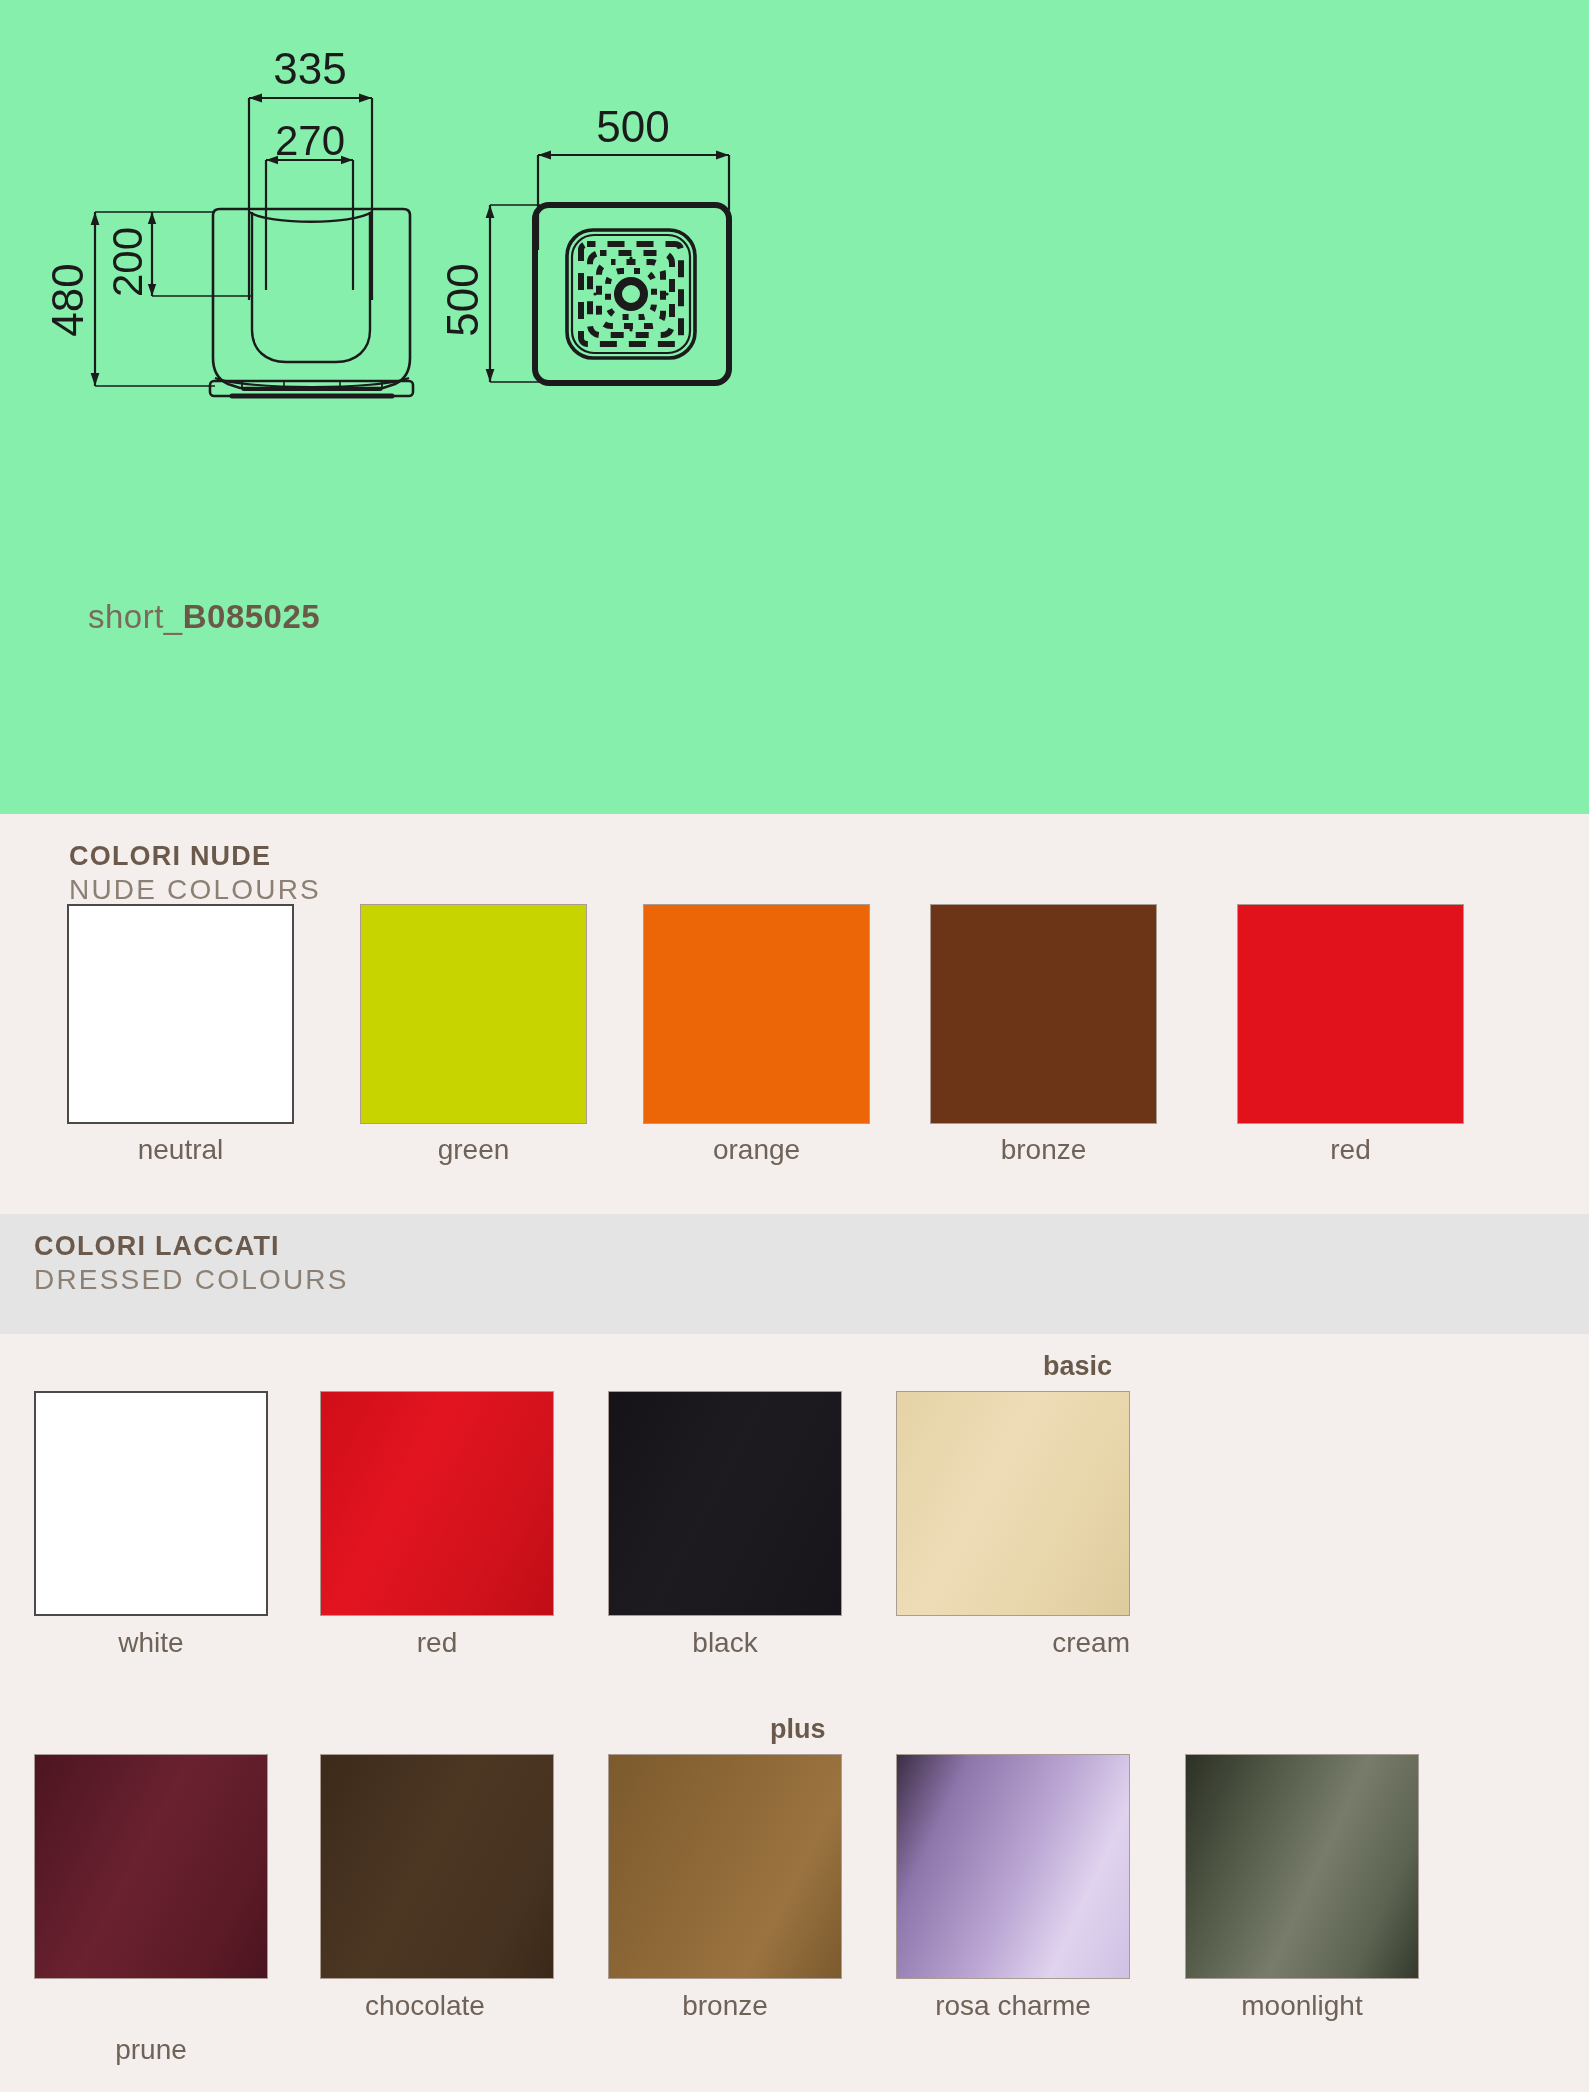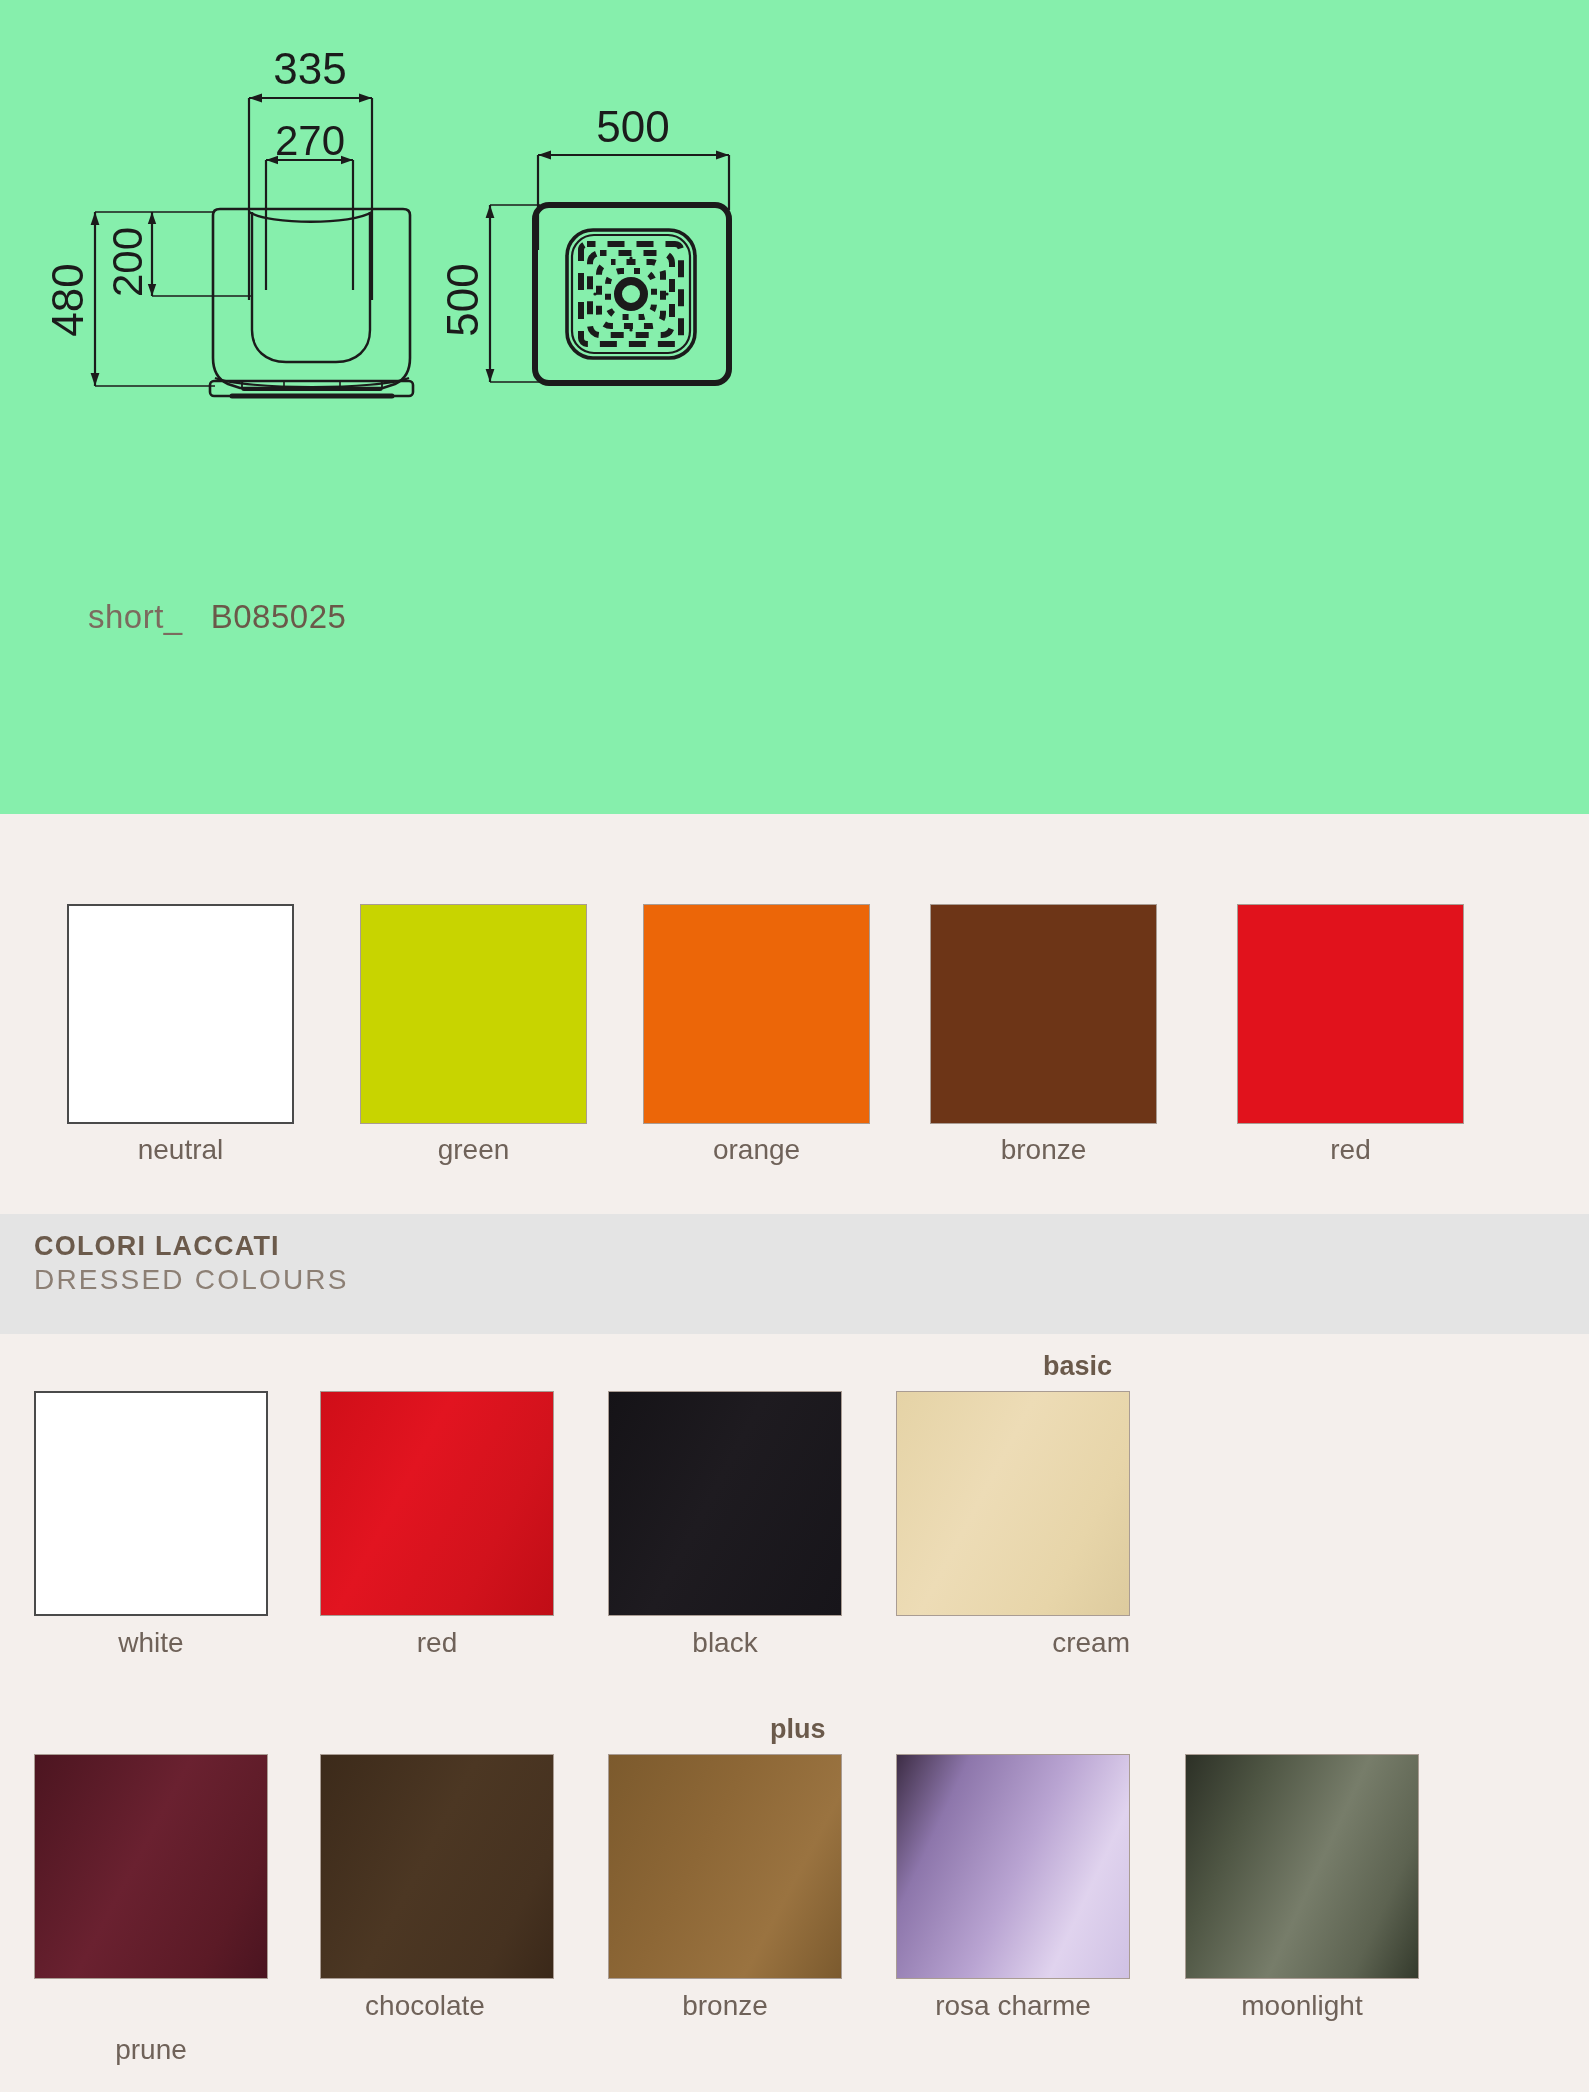--- a/index.html
+++ b/index.html
@@ -20,21 +20,21 @@
   .tech-svg{ position:absolute; left:0; top:0; }
 
   .product-code{
     position:absolute;
     left:88px; top:598px;
     font-size:33px;
     letter-spacing:.5px;
     color:#7c6a5e;
     white-space:nowrap;
   }
-  .product-code .bold{ font-weight:normal; color:#6b5849;margin-left:28px; }
+  .product-code .bold{ font-weight:bold; color:#6b5849; }
 
   
   .nude-section{
     position:relative;
     width:1589px; height:400px;
     background:#f4efec;
     box-sizing:border-box;
   }
   .sec-head{ position:absolute; }
   .sec-head .it{
@@ -179,20 +179,24 @@
     <text x="0" y="0" transform="translate(83,300) rotate(-90)" text-anchor="middle" font-family="Liberation Sans, sans-serif" font-size="44" fill="#1b1b1b">480</text>
     <text x="0" y="0" transform="translate(142,262) rotate(-90)" text-anchor="middle" font-family="Liberation Sans, sans-serif" font-size="42" fill="#1b1b1b">200</text>
     <text x="633" y="142" text-anchor="middle" font-family="Liberation Sans, sans-serif" font-size="44" fill="#1b1b1b">500</text>
     <text x="0" y="0" transform="translate(478,300) rotate(-90)" text-anchor="middle" font-family="Liberation Sans, sans-serif" font-size="44" fill="#1b1b1b">500</text>
   </svg>
 
   <div class="product-code"><span>short_</span><span class="bold">B085025</span></div>
 </div>
 
 <div class="nude-section">
+  <div class="sec-head" style="left:69px; top:27px;">
+    <div class="it">COLORI NUDE</div>
+    <div class="en">NUDE COLOURS</div>
+  </div>
 
   <div class="swatch" style="left:67px; top:90px; width:227px; height:220px; background:#ffffff;"></div>
   <div class="swatch-label" style="left:67px; top:320px; width:227px;">neutral</div>
 
   <div class="swatch noborder" style="left:360px; top:90px; width:227px; height:220px; background:#c8d400;"></div>
   <div class="swatch-label" style="left:360px; top:320px; width:227px;">green</div>
 
   <div class="swatch noborder" style="left:643px; top:90px; width:227px; height:220px; background:#ec6608;"></div>
   <div class="swatch-label" style="left:643px; top:320px; width:227px;">orange</div>
 

